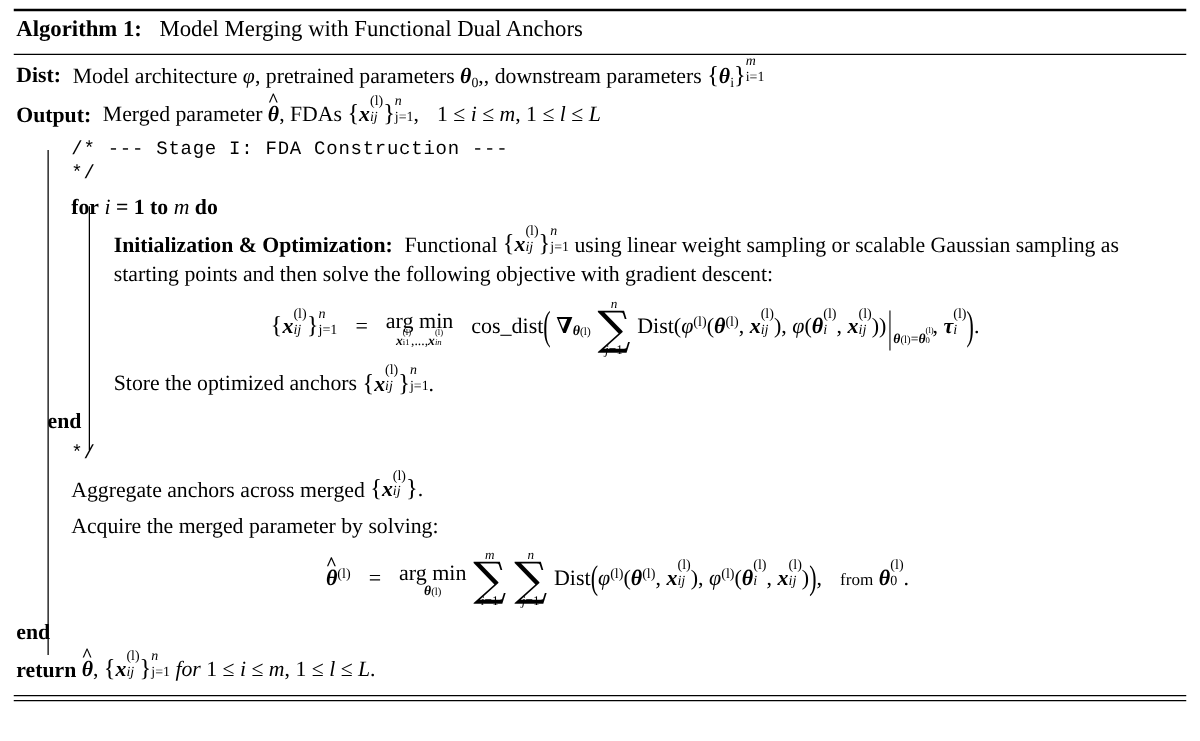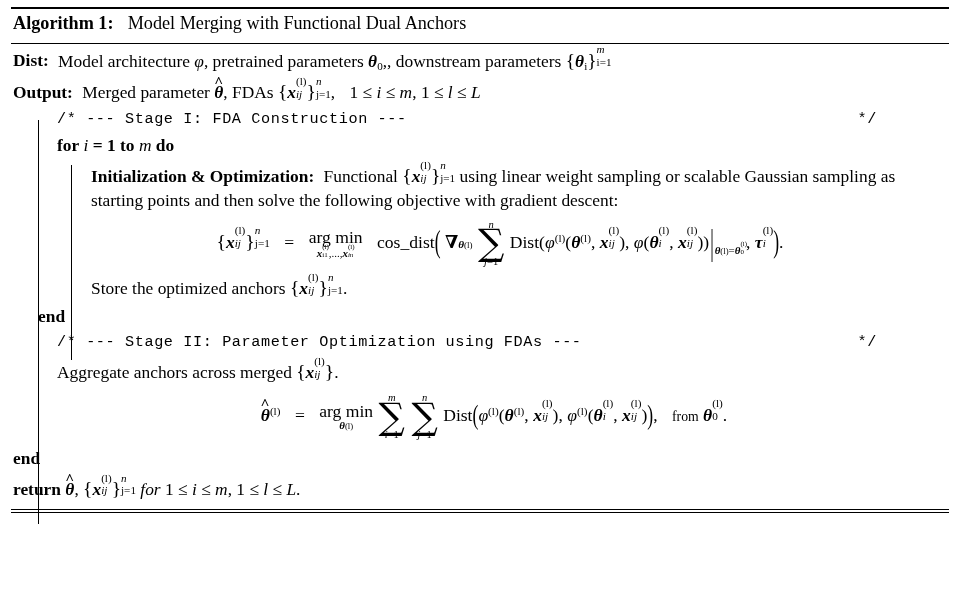--- a/index.html
+++ b/index.html
@@ -75,20 +75,21 @@
   #vrule-inner { left: 60px; top: 158px;  height: 195px; }
 
   
   .comment {
     font-family: "Liberation Mono", "DejaVu Sans Mono", monospace;
     font-size: 15.2px;
     letter-spacing: 0.6px;
     display: flex;
     justify-content: space-between;
     color: #000;
+    flex-direction: column;
   }
   .comment .cend { padding-right: 72px; }
 
   
   .math {
     font-family: "Liberation Serif", "DejaVu Serif", serif;
   }
   i.v, .mi { font-style: italic; }
   .bm { font-weight: bold; font-style: italic; }
   .up { font-style: normal; }
@@ -319,29 +320,31 @@
   <div class="line lvl2">
     <span>Store the optimized anchors</span>
     <span class="math"><span class="brace">{</span><span class="bm">x</span><span class="ss"><span class="s-up">(l)</span><span class="s-dn mi">ij</span></span><span class="brace">}</span><span class="ss"><span class="s-up mi">n</span><span class="s-dn">j=1</span></span><span>.</span></span>
   </div>
 
   <div class="line lvl1" style="padding-left:27px;">
     <span class="kw">end</span>
   </div>
 
   <div class="line lvl1 comment">
-    <span>/* --- Stage II: Parameter Optimization using FDAs ---</span>
     <span class="cend">*/</span>
   </div>
 
   <div class="line lvl1">
     <span>Aggregate anchors across merged</span>
     <span class="math"><span class="brace">{</span><span class="bm">x</span><span class="ss"><span class="s-up">(l)</span><span class="s-dn mi">ij</span></span><span class="brace">}</span><span>.</span></span>
   </div>
 
+  <div class="line lvl1">
+    <span>Acquire the merged parameter by solving:</span>
+  </div>
 
   <div class="eq math" style="padding-left:28px;">
     <span class="hat"><span class="acc">^</span><span class="bm">θ</span></span><sup>(l)</sup>
 
     <span class="nbsp-gap"></span><span>=</span><span class="nbsp-gap"></span>
 
     <span class="argmin">
       <span class="am-main up">arg min</span>
       <span class="am-sub math"><span class="bm">θ</span><span style="font-size:80%">(l)</span></span>
     </span>

